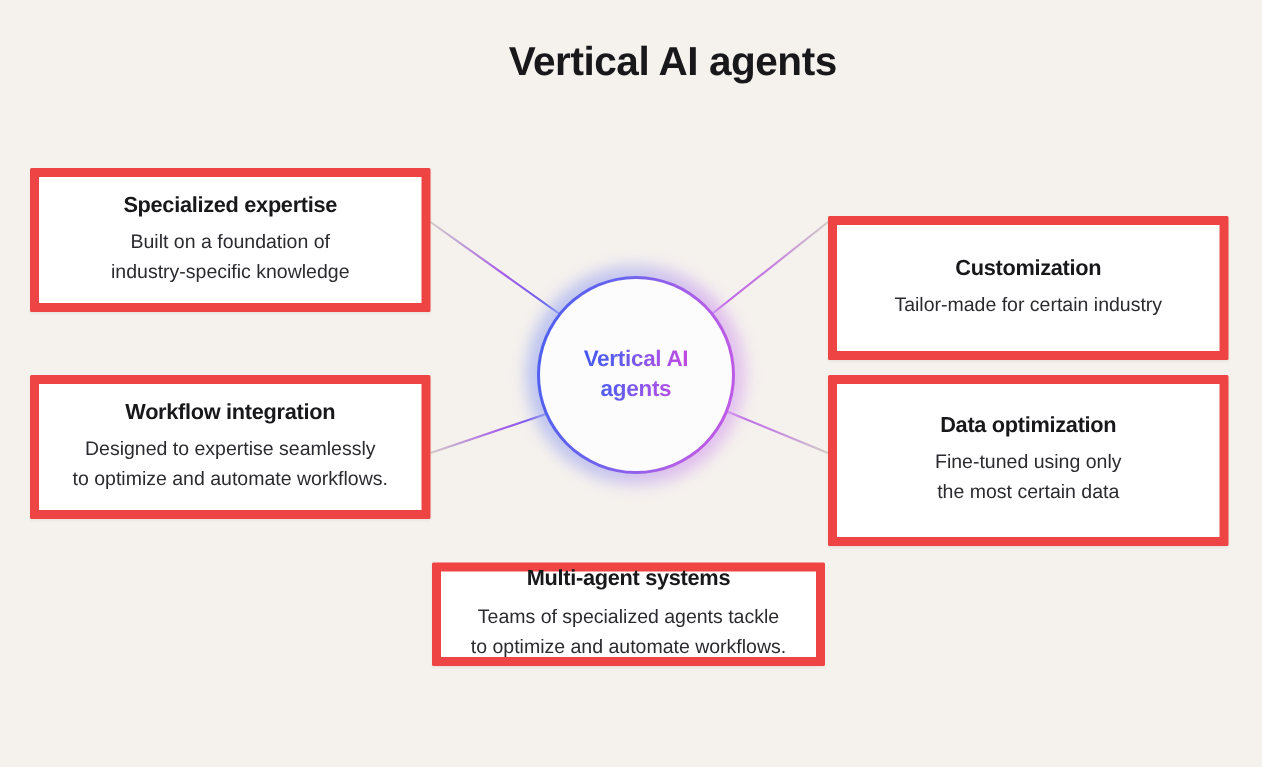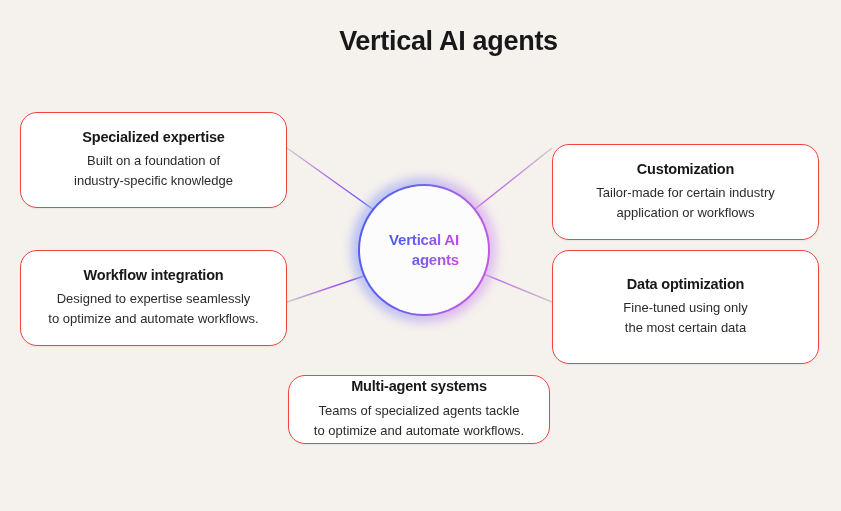--- a/index.html
+++ b/index.html
@@ -39,22 +39,22 @@
     left: 0;
     top: 0;
     width: 841px;
     height: 511px;
   }
 
   
   .card {
     position: absolute;
     background: #ffffff;
-    border: 1px solid #ef4444;
-    border-radius: 17px;
+    border: 6px solid #ef4444;
+    border-radius: 1px;
     box-sizing: border-box;
     box-shadow: 0 1px 2px rgba(30,25,20,0.05);
     display: flex;
     flex-direction: column;
     align-items: center;
     justify-content: center;
     padding: 8px 14px;
   }
   .card-title {
     font-size: 14.5px;
@@ -116,21 +116,21 @@
     border-radius: 50%;
     background: #fdfcfc;
     display: flex;
     align-items: center;
     justify-content: center;
   }
   .hub-label {
     font-size: 15px;
     font-weight: bold;
     line-height: 1.35;
-    text-align: right;
+    text-align: center;
     letter-spacing: -0.2px;
     background: linear-gradient(95deg, #4658ef 0%, #5a5cf0 35%, #a košice 50%, #c44ae0 100%);
     background: linear-gradient(95deg, #4658ef 0%, #5a5cf0 30%, #9a55e8 65%, #c44ae0 100%);
     -webkit-background-clip: text;
     background-clip: text;
     color: transparent;
     -webkit-text-fill-color: transparent;
   }
 </style>
 </head>
@@ -187,21 +187,20 @@
 
   <div class="card card-tl">
     <div class="card-title">Specialized expertise</div>
     <div class="card-line">Built on a foundation of</div>
     <div class="card-line">industry-specific knowledge</div>
   </div>
 
   <div class="card card-tr">
     <div class="card-title">Customization</div>
     <div class="card-line">Tailor-made for certain industry</div>
-    <div class="card-line">application or workflows</div>
   </div>
 
   <div class="card card-ml">
     <div class="card-title">Workflow integration</div>
     <div class="card-line">Designed to expertise seamlessly</div>
     <div class="card-line">to optimize and automate workflows.</div>
   </div>
 
   <div class="card card-mr">
     <div class="card-title">Data optimization</div>

